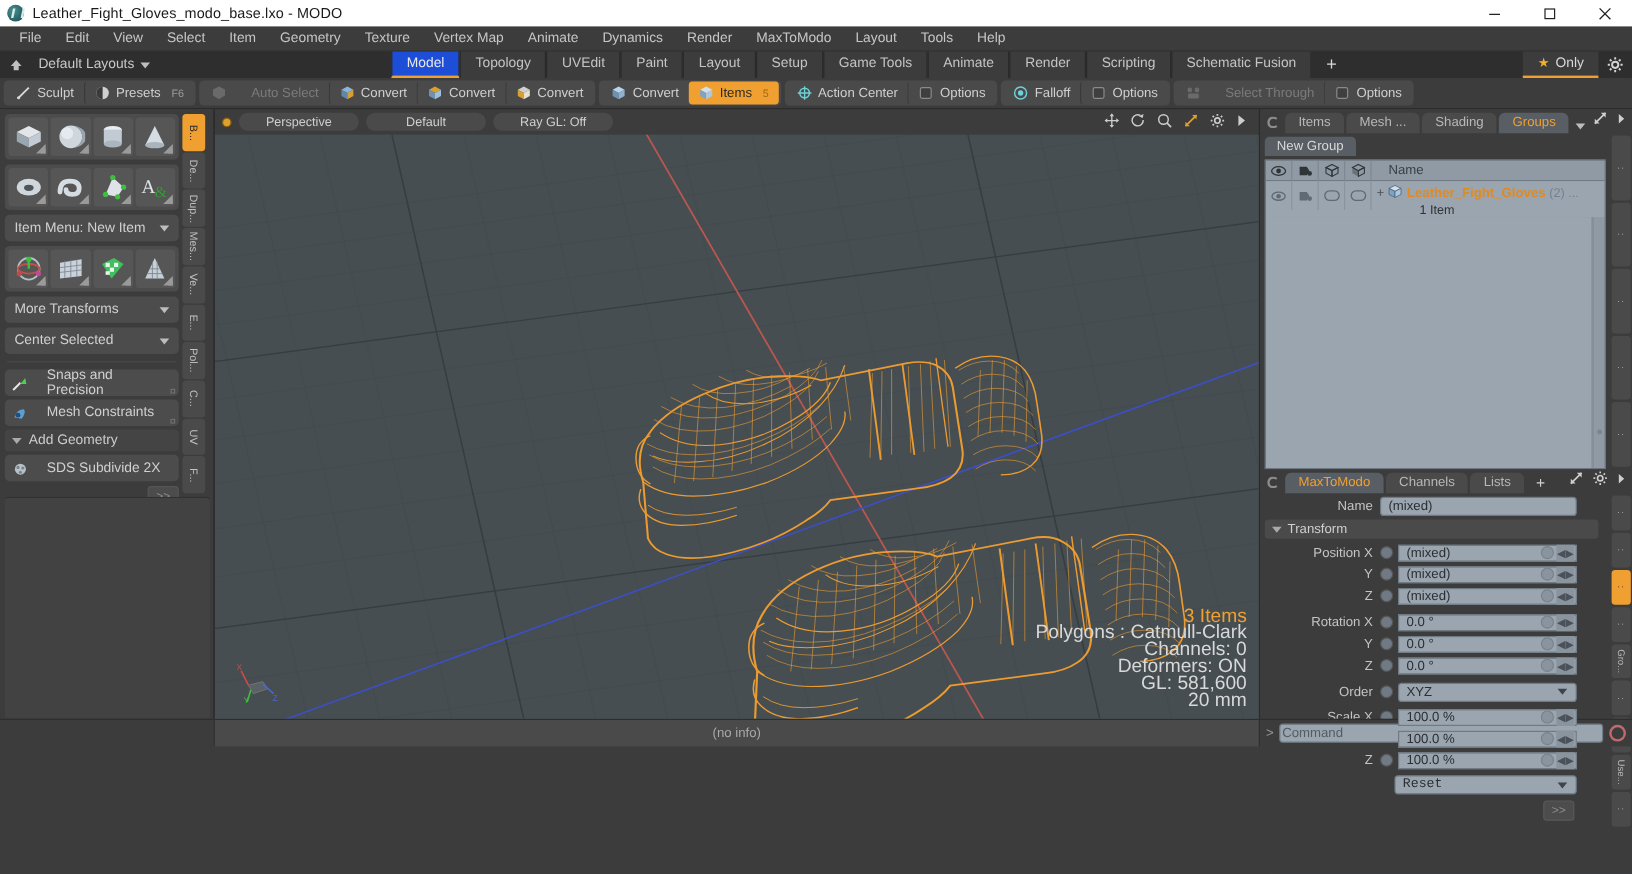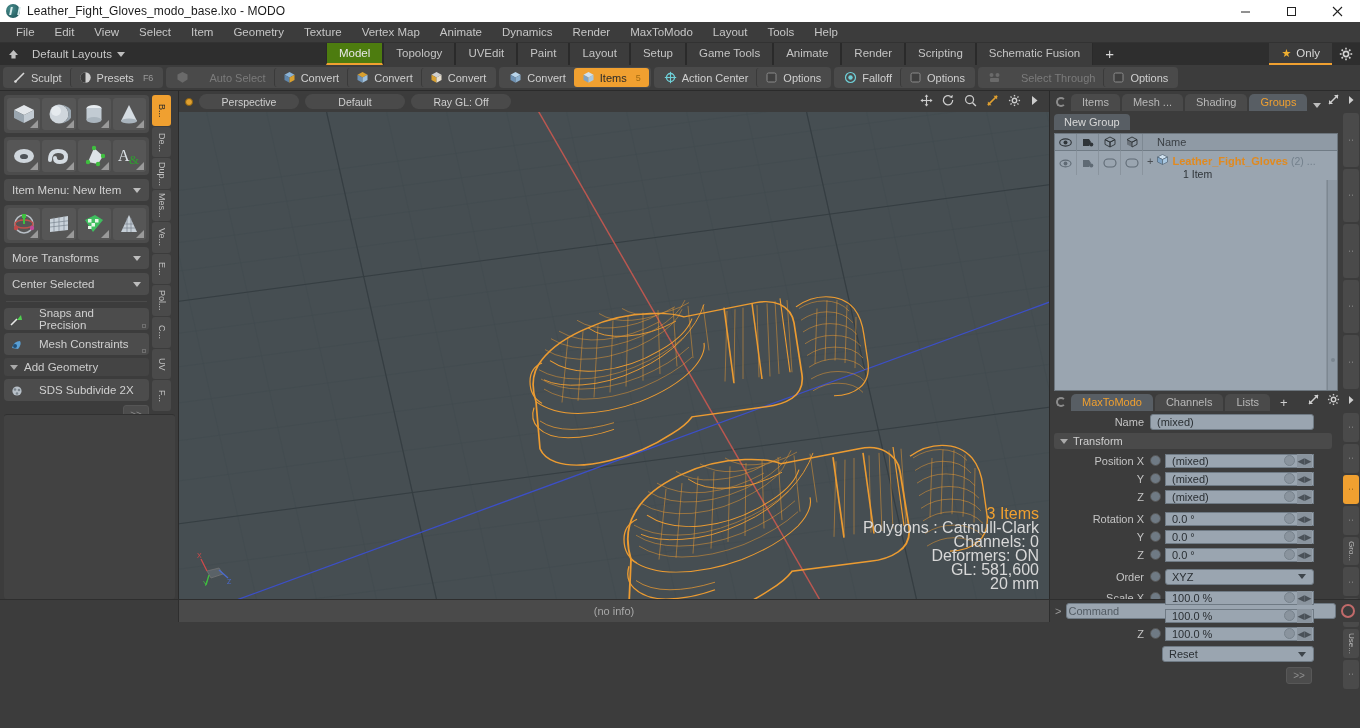--- a/index.html
+++ b/index.html
@@ -51,21 +51,21 @@
   .lb-home {
     width: 26px; height: 22px; display:flex; align-items:center; justify-content:center; color:#bdbdbd;
   }
   .lb-default { color: #c8c8c8; font-size: 11.5px; padding-left: 6px; display:flex; align-items:center; gap:5px;}
   .caret-down { width:0;height:0;border-left:4px solid transparent;border-right:4px solid transparent;border-top:5px solid #bdbdbd; }
   .lb-tabs { position: absolute; left: 326px; top: 0; display: flex; height: 22px; }
   .lb-tab {
     padding: 0 12px; height: 22px; line-height: 21px; font-size: 11.5px; color: #c4c4c4;
     background: #3c3c3c; border-left: 1px solid #2a2a2a; border-right: 1px solid #2a2a2a;
   }
-  .lb-tab.active { background: #4d7c0f; color: #e8e8e8; border-bottom: 2px solid #f0a030; }
+  .lb-tab.active { background: #1d4ed8; color: #e8e8e8; border-bottom: 2px solid #f0a030; }
   .lb-plus { color: #d8d8d8; font-size: 15px; padding: 0 12px; line-height: 21px; }
   .lb-right { margin-left: auto; display: flex; align-items: center; height: 22px; }
   .only-btn {
     display:flex;align-items:center;gap:5px;padding:0 12px;height:22px;line-height:21px;
     background:#3c3c3c;border-bottom:2px solid #f0a030;color:#d8d8d8;font-size:11.5px;
   }
   .star { color: #f0b030; font-size: 11px; }
   .gear-btn { width:28px;height:22px;display:flex;align-items:center;justify-content:center;color:#d4d4d4;font-size:13px;}
 
   
@@ -186,21 +186,21 @@
     padding:0 6px;font-size:11px;color:#2a2f33;position:relative;}
   .pknob{position:absolute;right:18px;width:11px;height:11px;border-radius:50%;background:#8a949e;border:1px solid #78838d;}
   .parrows{position:absolute;right:1px;width:15px;height:14px;display:flex;align-items:center;justify-content:center;
     color:#4a5158;font-size:9px;background:#8a949e;}
   .pgroup{margin-right:10px;flex:1;display:flex;flex-direction:column;}
   .xfm-hdr{display:flex;align-items:center;gap:5px;height:16px;background:#4a4a4a;margin:3px 10px 3px 4px;
     border-radius:3px;padding:0 6px;font-size:11px;color:#cfcfcf;}
   .pdrop{flex:1;height:16px;background:#9aa5b0;border:1px solid #6f7a84;border-radius:3px;display:flex;align-items:center;
     padding:0 6px;font-size:11px;color:#2a2f33;position:relative;margin-right:28px;}
   .pdrop .caret-down{position:absolute;right:7px;border-top-color:#3d444a;}
-  .reset-row{display:flex;margin:4px 28px 0 112px;}
+  .reset-row{display:flex;margin:4px 28px 0 112px;font-family:Liberation Mono, monospace;}
   .reset-drop{flex:1;height:16px;background:#9aa5b0;border:1px solid #6f7a84;border-radius:3px;display:flex;align-items:center;
     padding:0 6px;font-size:11px;color:#2a2f33;position:relative;}
   .reset-drop .caret-down{position:absolute;right:7px;border-top-color:#3d444a;}
   .prop-gobtn{display:flex;justify-content:flex-end;margin:5px 30px 0 0;}
   .prop-gobtn div{width:26px;height:17px;background:#4c4c4c;border:1px solid #585858;border-radius:3px;
     color:#8e8e8e;font-size:10px;display:flex;align-items:center;justify-content:center;}
 
   
   .bottombar{height:23px;display:flex;flex:none;background:#3c3c3c;border-top:1px solid #2e2e2e;}
   .bb-left{width:178px;background:#3c3c3c;}

